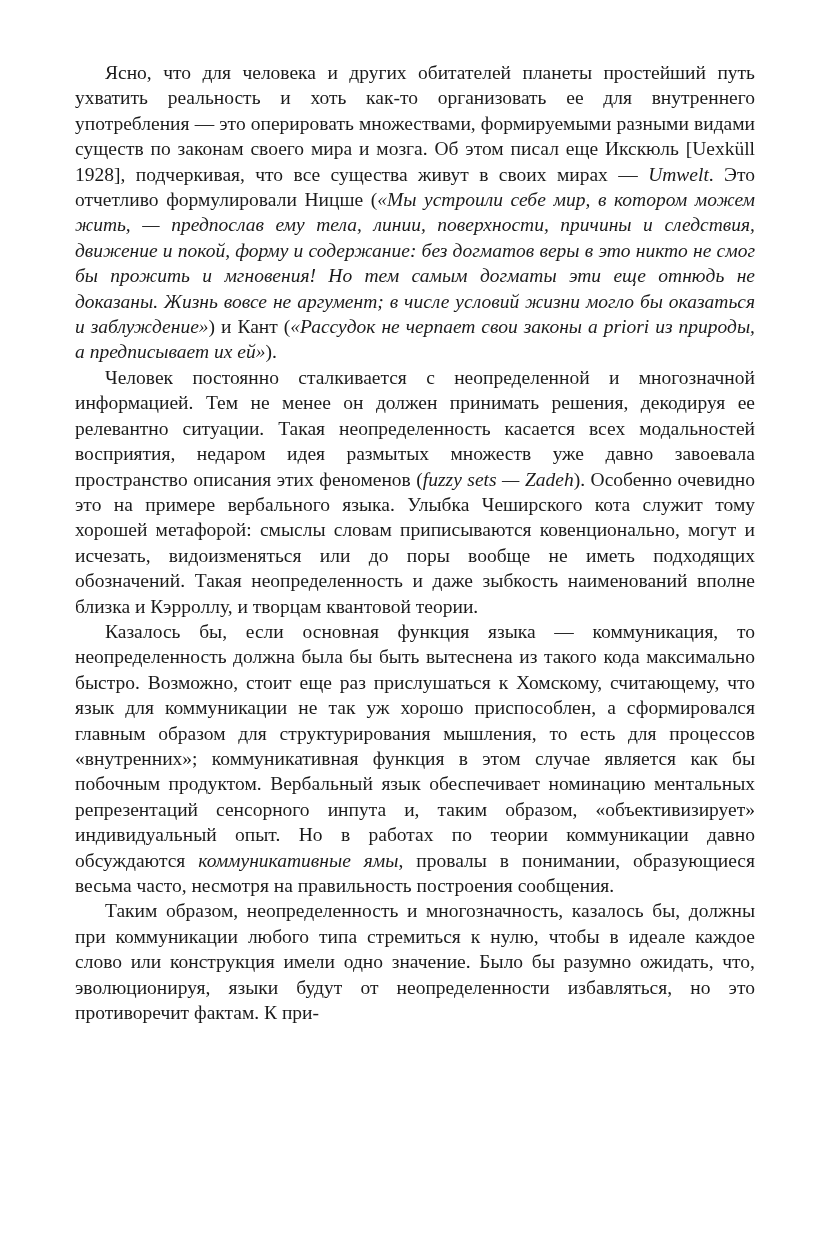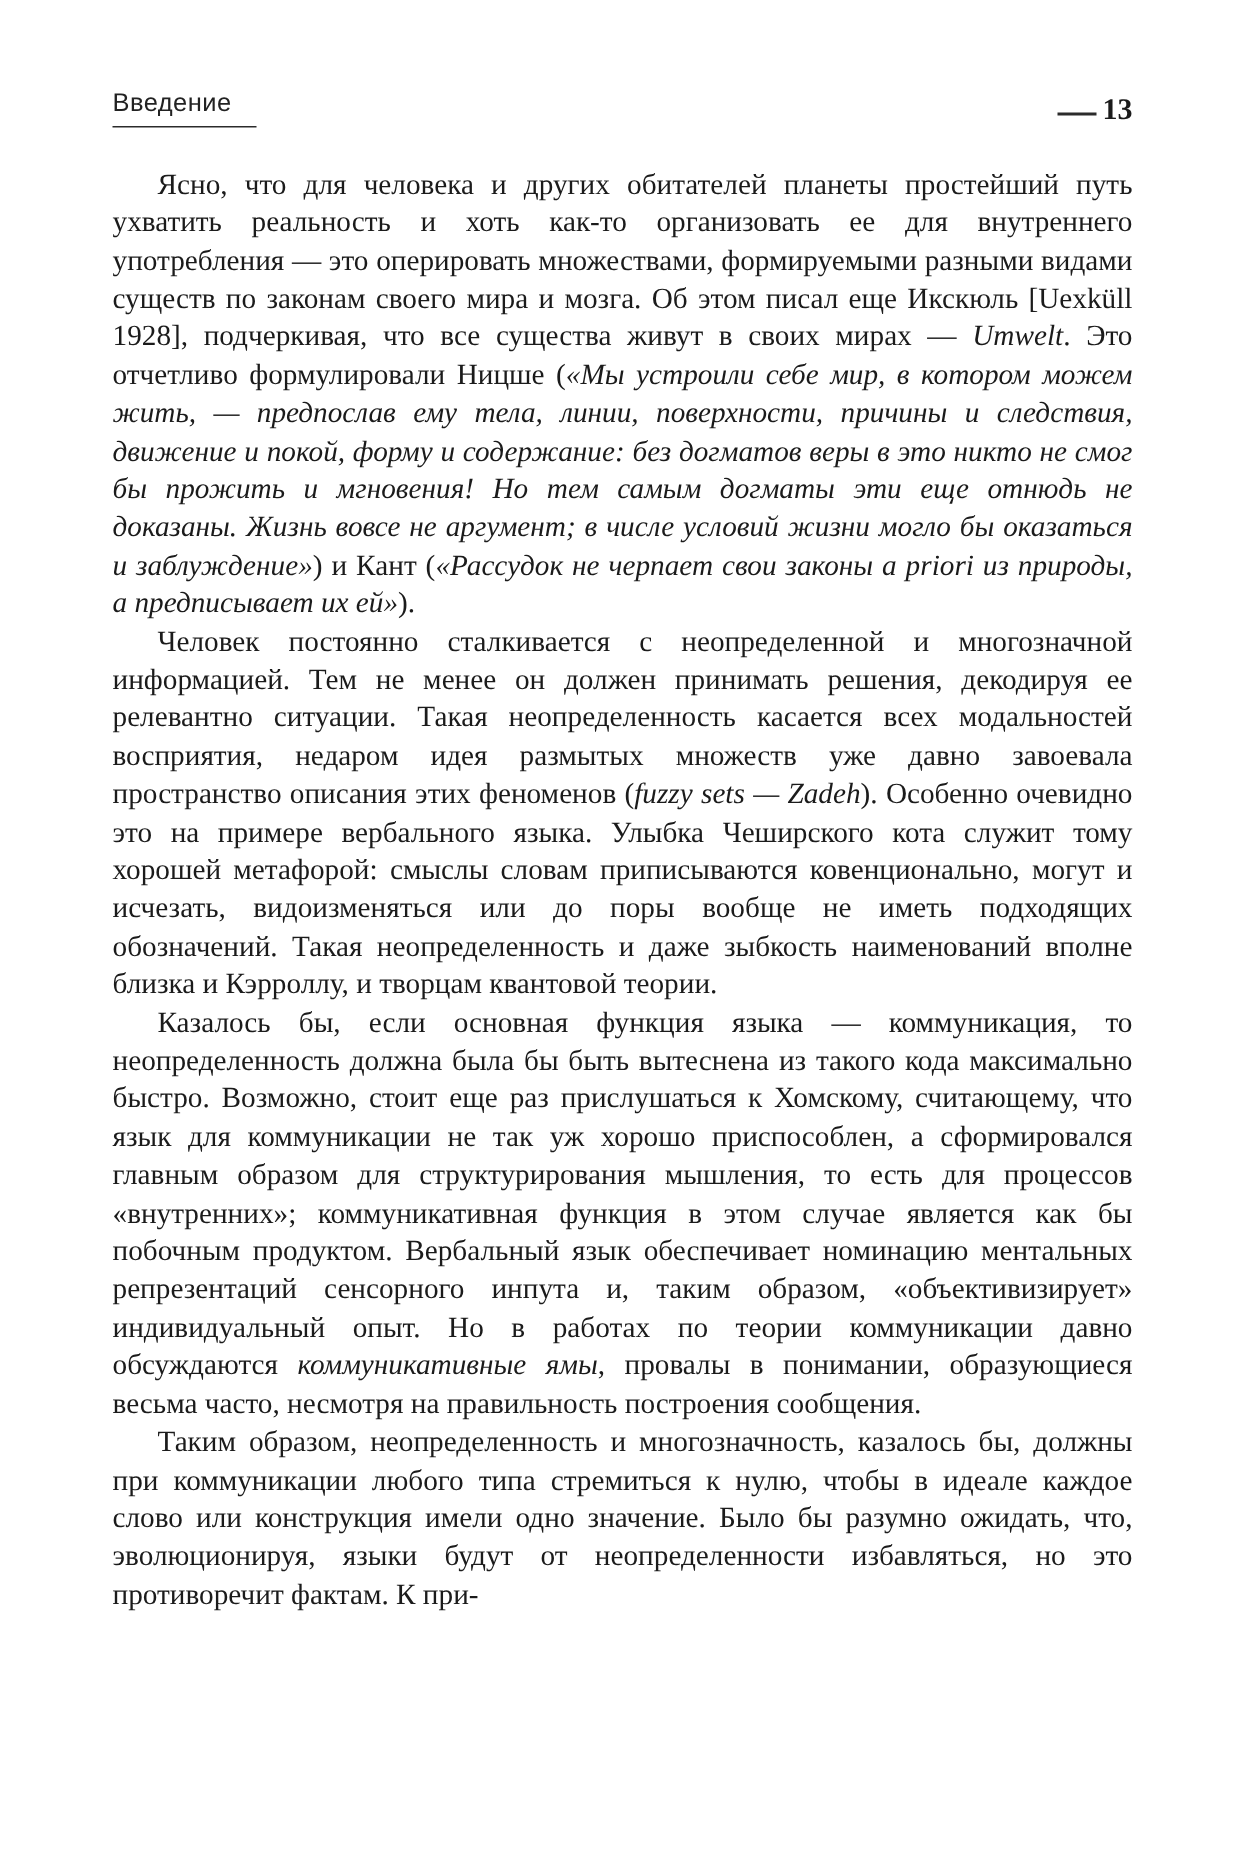--- a/index.html
+++ b/index.html
@@ -73,30 +73,20 @@
   }
   .text-body em {
     font-style: italic;
   }
 </style>
 </head>
 <body>
 
 <div class="page">
 
-  <div class="running-head">
-    <div class="head-left">
-      <span class="section-title">Введение</span>
-      <hr class="title-rule">
-    </div>
-    <div class="head-right">
-      <span class="page-number-rule"></span>
-      <span class="page-number">13</span>
-    </div>
-  </div>
 
   <div class="text-body">
       <p><span>Ясно, что для человека и других обитателей планеты простейший путь ухватить реальность и хоть как-то организовать ее для внутреннего употребления — это оперировать множествами, формируемыми разными видами существ по законам своего мира и мозга. Об этом писал еще Икскюль [Uexküll 1928], подчеркивая, что все существа живут в своих мирах — </span><em>Umwelt</em><span>. Это отчетливо формулировали Ницше (</span><em>«Мы устроили себе мир, в котором можем жить, — предпослав ему тела, линии, поверхности, причины и следствия, движение и покой, форму и содержание: без догматов веры в это никто не смог бы прожить и мгновения! Но тем самым догматы эти еще отнюдь не доказаны. Жизнь вовсе не аргумент; в числе условий жизни могло бы оказаться и заблуждение»</em><span>) и Кант (</span><em>«Рассудок не черпает свои законы a priori из природы, а предписывает их ей»</em><span>).</span></p>
       <p><span>Человек постоянно сталкивается с неопределенной и многозначной информацией. Тем не менее он должен принимать решения, декодируя ее релевантно ситуации. Такая неопределенность касается всех модальностей восприятия, недаром идея размытых множеств уже давно завоевала пространство описания этих феноменов (</span><em>fuzzy sets — Zadeh</em><span>). Особенно очевидно это на примере вербального языка. Улыбка Чеширского кота служит тому хорошей метафорой: смыслы словам приписываются ковенционально, могут и исчезать, видоизменяться или до поры вообще не иметь подходящих обозначений. Такая неопределенность и даже зыбкость наименований вполне близка и Кэрроллу, и творцам квантовой теории.</span></p>
       <p><span>Казалось бы, если основная функция языка — коммуникация, то неопределенность должна была бы быть вытеснена из такого кода максимально быстро. Возможно, стоит еще раз прислушаться к Хомскому, считающему, что язык для коммуникации не так уж хорошо приспособлен, а сформировался главным образом для структурирования мышления, то есть для процессов «внутренних»; коммуникативная функция в этом случае является как бы побочным продуктом. Вербальный язык обеспечивает номинацию ментальных репрезентаций сенсорного инпута и, таким образом, «объективизирует» индивидуальный опыт. Но в работах по теории коммуникации давно обсуждаются </span><em>коммуникативные ямы</em><span>, провалы в понимании, образующиеся весьма часто, несмотря на правильность построения сообщения.</span></p>
       <p><span>Таким образом, неопределенность и многозначность, казалось бы, должны при коммуникации любого типа стремиться к нулю, чтобы в идеале каждое слово или конструкция имели одно значение. Было бы разумно ожидать, что, эволюционируя, языки будут от неопределенности избавляться, но это противоречит фактам. К при-</span></p>
     </div>
 
 </div>
 

